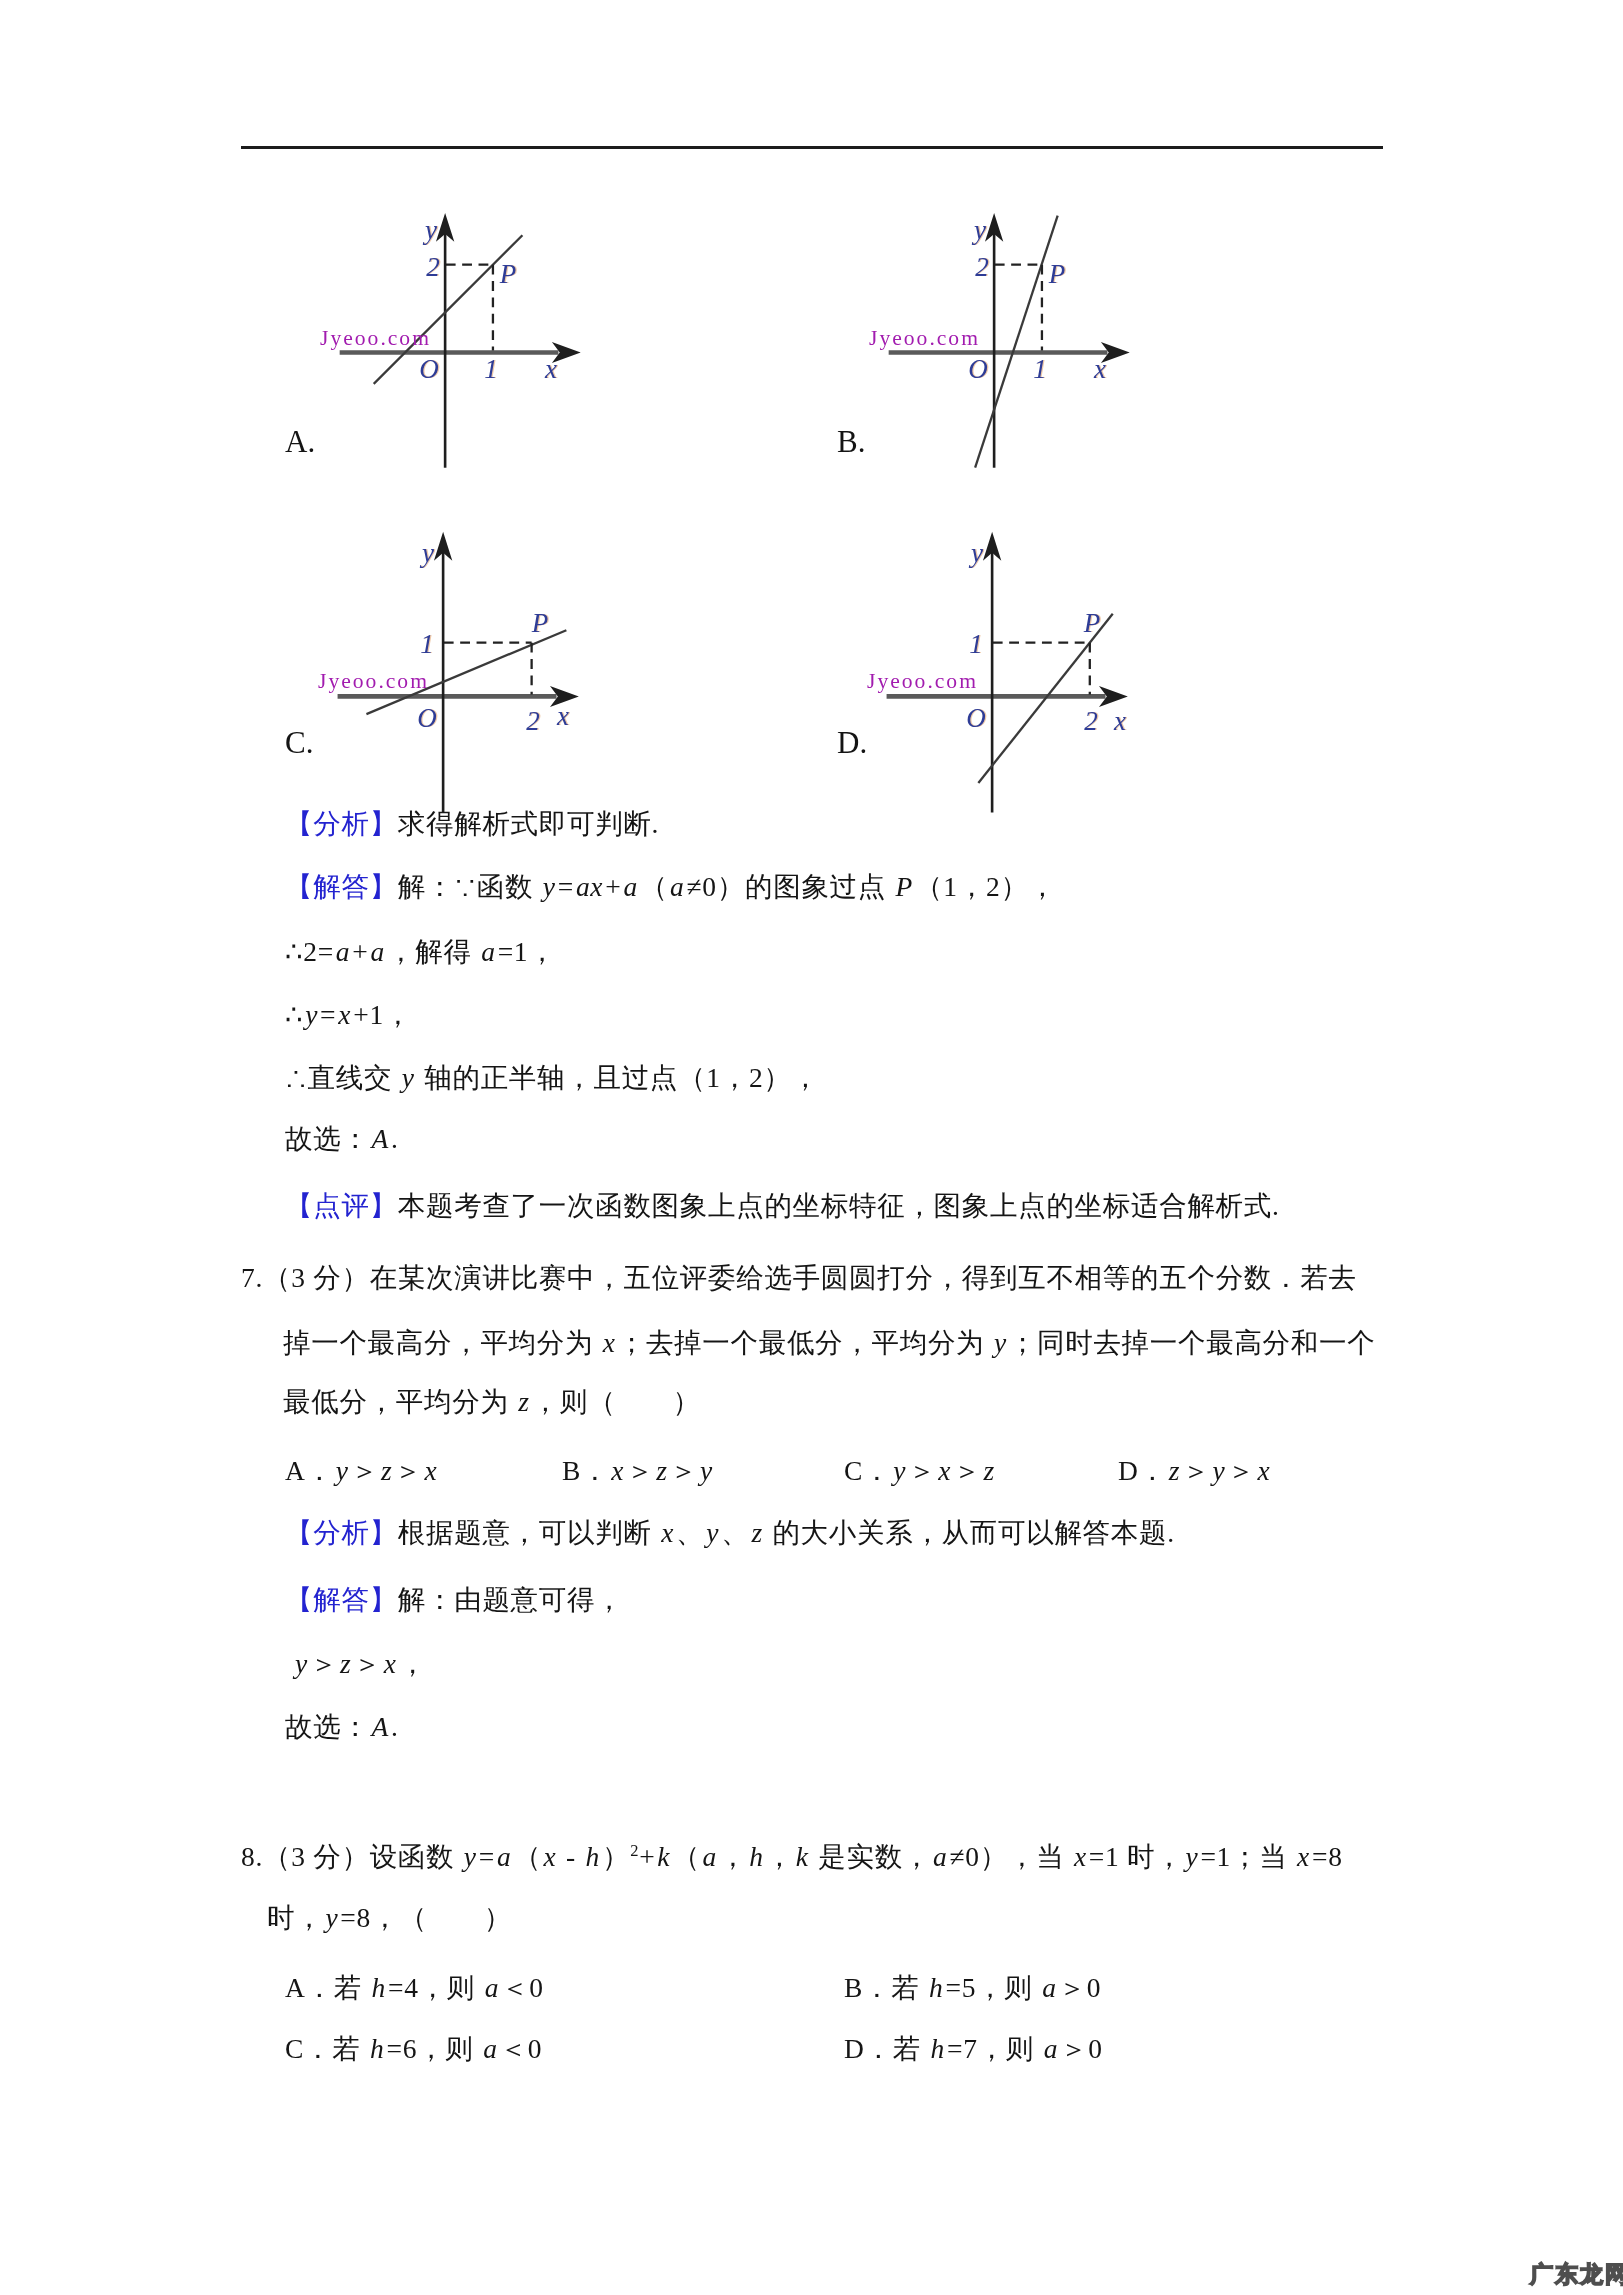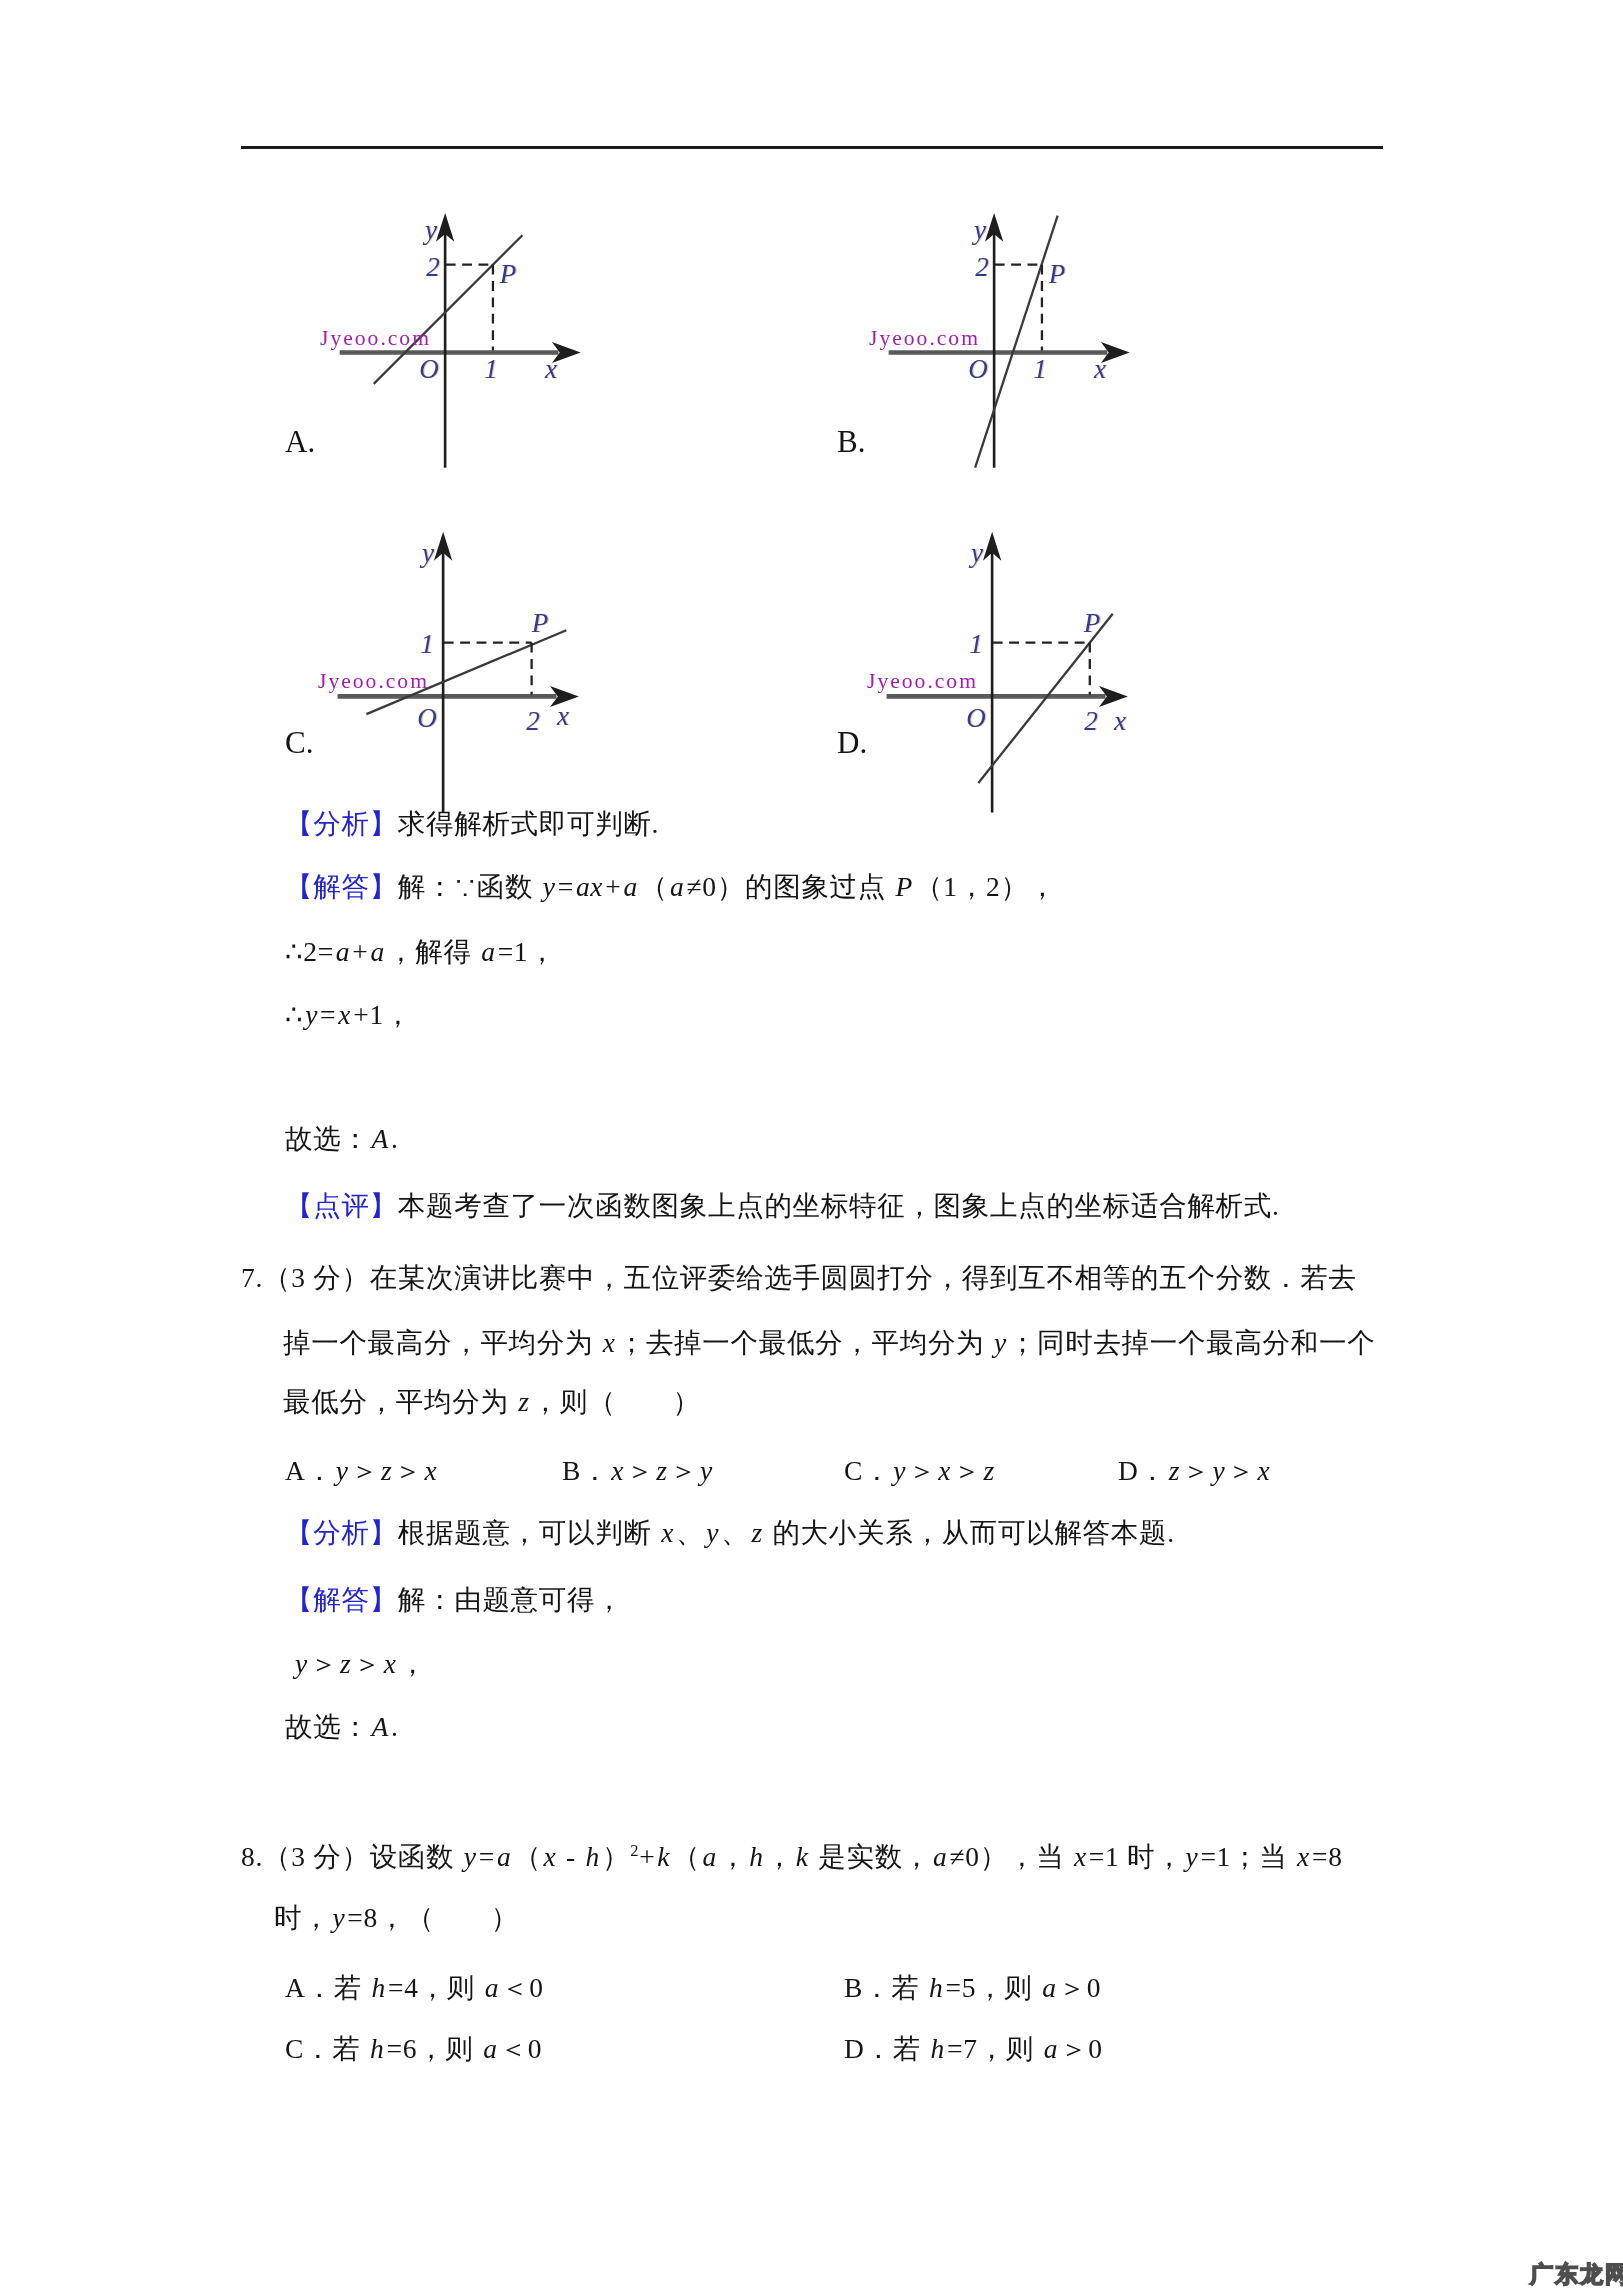--- a/index.html
+++ b/index.html
@@ -105,39 +105,40 @@
     <span class="glabel" style="left:278px;top:197px;">x</span>
     <span class="glabel" style="left:250px;top:99px;">P</span>
     <span class="gwm" style="left:25px;top:145px;">Jyeoo.com</span>
   </div>
   <span class="optletter" style="left:837px;top:725px;">D.</span>
 
   <div class="tline" style="left:285px;top:807px;"><span class="p-b">【分析】</span><span class="p-n">求得解析式即可判断.</span></div>
   <div class="tline" style="left:285px;top:870px;"><span class="p-b">【解答】</span><span class="p-n">解：∵函数 </span><span class="p-i">y</span><span class="p-n">=</span><span class="p-i">ax</span><span class="p-n">+</span><span class="p-i">a</span><span class="p-n">（</span><span class="p-i">a</span><span class="p-n">≠0）的图象过点 </span><span class="p-i">P</span><span class="p-n">（1，2），</span></div>
   <div class="tline" style="left:285px;top:935px;"><span class="p-n">∴2=</span><span class="p-i">a</span><span class="p-n">+</span><span class="p-i">a</span><span class="p-n">，解得 </span><span class="p-i">a</span><span class="p-n">=1，</span></div>
   <div class="tline" style="left:285px;top:998px;"><span class="p-n">∴</span><span class="p-i">y</span><span class="p-n">=</span><span class="p-i">x</span><span class="p-n">+1，</span></div>
+  <div class="tline" style="left:285px;top:1061px;"><span class="p-n">∴直线交 </span><span class="p-i">y</span><span class="p-n"> 轴的正半轴，且过点（1，2），</span></div>
   <div class="tline" style="left:285px;top:1122px;"><span class="p-n">故选：</span><span class="p-i">A</span><span class="p-n">.</span></div>
   <div class="tline" style="left:285px;top:1189px;"><span class="p-b">【点评】</span><span class="p-n">本题考查了一次函数图象上点的坐标特征，图象上点的坐标适合解析式.</span></div>
 
   <div class="tline" style="left:241px;top:1261px;"><span class="p-n">7.（3 分）在某次演讲比赛中，五位评委给选手圆圆打分，得到互不相等的五个分数．若去</span></div>
   <div class="tline" style="left:283px;top:1326px;"><span class="p-n">掉一个最高分，平均分为 </span><span class="p-i">x</span><span class="p-n">；去掉一个最低分，平均分为 </span><span class="p-i">y</span><span class="p-n">；同时去掉一个最高分和一个</span></div>
   <div class="tline" style="left:283px;top:1385px;"><span class="p-n">最低分，平均分为 </span><span class="p-i">z</span><span class="p-n">，则（　　）</span></div>
 
   <div class="tline" style="left:285px;top:1454px;"><span class="p-n">A．</span><span class="p-i">y</span><span class="p-n">＞</span><span class="p-i">z</span><span class="p-n">＞</span><span class="p-i">x</span></div>
   <div class="tline" style="left:562px;top:1454px;"><span class="p-n">B．</span><span class="p-i">x</span><span class="p-n">＞</span><span class="p-i">z</span><span class="p-n">＞</span><span class="p-i">y</span></div>
   <div class="tline" style="left:844px;top:1454px;"><span class="p-n">C．</span><span class="p-i">y</span><span class="p-n">＞</span><span class="p-i">x</span><span class="p-n">＞</span><span class="p-i">z</span></div>
   <div class="tline" style="left:1118px;top:1454px;"><span class="p-n">D．</span><span class="p-i">z</span><span class="p-n">＞</span><span class="p-i">y</span><span class="p-n">＞</span><span class="p-i">x</span></div>
 
   <div class="tline" style="left:285px;top:1516px;"><span class="p-b">【分析】</span><span class="p-n">根据题意，可以判断 </span><span class="p-i">x</span><span class="p-n">、</span><span class="p-i">y</span><span class="p-n">、</span><span class="p-i">z</span><span class="p-n"> 的大小关系，从而可以解答本题.</span></div>
   <div class="tline" style="left:285px;top:1583px;"><span class="p-b">【解答】</span><span class="p-n">解：由题意可得，</span></div>
   <div class="tline" style="left:285px;top:1647px;margin-left:8px;"><span class="p-i">y</span><span class="p-n">＞</span><span class="p-i">z</span><span class="p-n">＞</span><span class="p-i">x</span><span class="p-n">，</span></div>
   <div class="tline" style="left:285px;top:1710px;"><span class="p-n">故选：</span><span class="p-i">A</span><span class="p-n">.</span></div>
 
   <div class="tline" style="left:241px;top:1840px;"><span class="p-n">8.（3 分）设函数 </span><span class="p-i">y</span><span class="p-n">=</span><span class="p-i">a</span><span class="p-n">（</span><span class="p-i">x</span><span class="p-n"> - </span><span class="p-i">h</span><span class="p-n">）</span><span class="p-s">2</span><span class="p-n">+</span><span class="p-i">k</span><span class="p-n">（</span><span class="p-i">a</span><span class="p-n">，</span><span class="p-i">h</span><span class="p-n">，</span><span class="p-i">k</span><span class="p-n"> 是实数，</span><span class="p-i">a</span><span class="p-n">≠0），当 </span><span class="p-i">x</span><span class="p-n">=1 时，</span><span class="p-i">y</span><span class="p-n">=1；当 </span><span class="p-i">x</span><span class="p-n">=8</span></div>
-  <div class="tline" style="left:274px;top:1901px;"><span class="p-n">时，</span><span class="p-i">y</span><span class="p-n">=8，（　　）</span></div>
+  <div class="tline" style="left:267px;top:1901px;"><span class="p-n">时，</span><span class="p-i">y</span><span class="p-n">=8，（　　）</span></div>
 
   <div class="tline" style="left:285px;top:1971px;"><span class="p-n">A．若 </span><span class="p-i">h</span><span class="p-n">=4，则 </span><span class="p-i">a</span><span class="p-n">＜0</span></div>
   <div class="tline" style="left:844px;top:1971px;text-align:center;"><span class="p-n">B．若 </span><span class="p-i">h</span><span class="p-n">=5，则 </span><span class="p-i">a</span><span class="p-n">＞0</span></div>
   <div class="tline" style="left:285px;top:2032px;"><span class="p-n">C．若 </span><span class="p-i">h</span><span class="p-n">=6，则 </span><span class="p-i">a</span><span class="p-n">＜0</span></div>
   <div class="tline" style="left:844px;top:2032px;"><span class="p-n">D．若 </span><span class="p-i">h</span><span class="p-n">=7，则 </span><span class="p-i">a</span><span class="p-n">＞0</span></div>
 
   <span class="footer-wm">广东龙网</span>
 
 </div>
 

